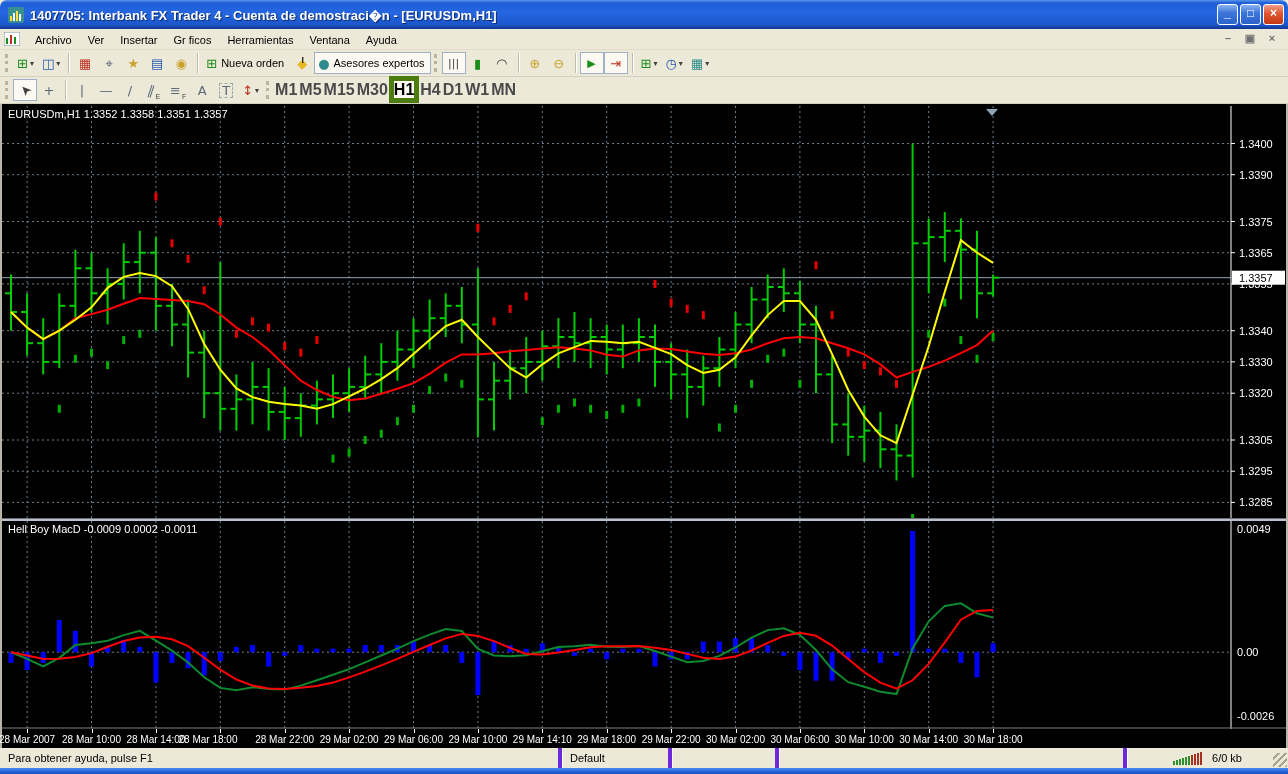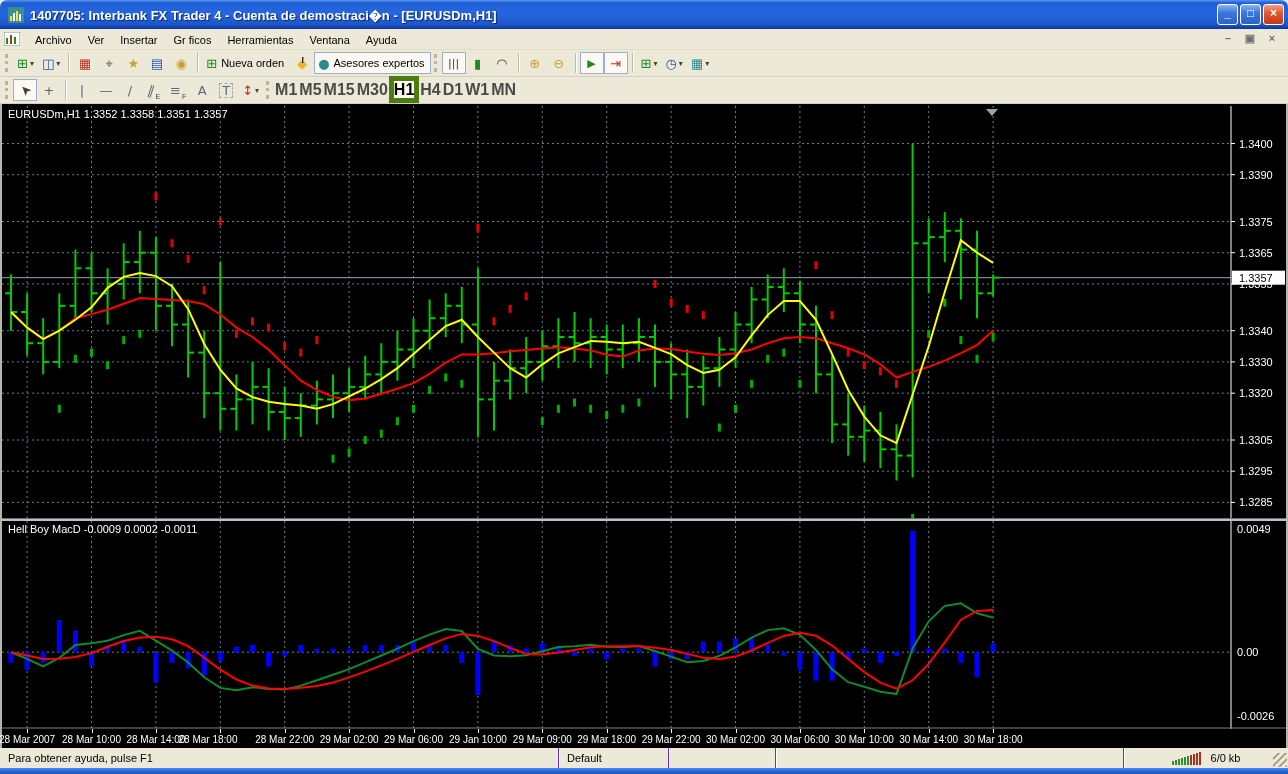--- a/index.html
+++ b/index.html
@@ -61,21 +61,21 @@
   .pane-sep{width:1284px;height:3px;background:#B9C2CC;border-top:1px solid #707070}
   .pane-label{position:absolute;left:6px;top:2px;color:#fff;font-size:11px;white-space:nowrap;z-index:5}
   #time-axis{position:relative;width:1284px;height:19px;background:#000}
   .taxis-label{position:absolute;top:5px;transform:translateX(-50%);color:#fff;font-size:10px;white-space:nowrap}
   .taxis-tick{position:absolute;top:0;width:1px;height:4px;background:#fff}
 
   
   .statusbar{position:absolute;left:0;top:748px;width:1288px;height:20px;background:#ECE9D8;
     display:flex;align-items:stretch;font-size:11px;color:#000}
   .sb-panel{display:flex;align-items:center;padding:0 8px;white-space:nowrap}
-  .sb-panel+.sb-panel{border-left:1px solid #6d28d9;box-shadow:inset 1px 0 0 #fff}
+  .sb-panel+.sb-panel{border-left:4px solid #6d28d9;box-shadow:inset 1px 0 0 #fff}
   .sb-help{width:558px}.sb-profile{width:110px}.sb-e1{width:107px}.sb-e2{width:348px}
   .sb-conn{flex:1;justify-content:center;gap:10px;position:relative}
   #signal-bars{display:flex;align-items:flex-end;gap:1px;height:14px}
   #signal-bars i{display:block;width:2px;background:#2F8F2F}
   .grip-corner{position:absolute;right:1px;bottom:1px;width:14px;height:14px;
     background:repeating-linear-gradient(135deg,transparent 0 3px,#A8A48E 3px 5px)}
   .bottom-strip{position:absolute;left:0;top:768px;width:1288px;height:6px;
     background:linear-gradient(180deg,#4A8AF4 0%,#2263D5 60%,#1A52B8 100%)}
 </style>
 </head>
@@ -766,23 +766,23 @@
         <span class="taxis-label" style="left: 153.9px;">28 Mar 14:00</span>
         <span class="taxis-tick" style="left: 218.3px;"></span>
         <span class="taxis-label" style="left: 206px;">28 Mar 18:00</span>
         <span class="taxis-tick" style="left: 282.7px;"></span>
         <span class="taxis-label" style="left: 282.7px;">28 Mar 22:00</span>
         <span class="taxis-tick" style="left: 347.1px;"></span>
         <span class="taxis-label" style="left: 347.1px;">29 Mar 02:00</span>
         <span class="taxis-tick" style="left: 411.5px;"></span>
         <span class="taxis-label" style="left: 411.5px;">29 Mar 06:00</span>
         <span class="taxis-tick" style="left: 475.9px;"></span>
-        <span class="taxis-label" style="left: 475.9px;">29 Jan 10:00</span>
+        <span class="taxis-label" style="left: 475.9px;">29 Mar 10:00</span>
         <span class="taxis-tick" style="left: 540.3px;"></span>
-        <span class="taxis-label" style="left: 540.3px;">29 Mar 09:00</span>
+        <span class="taxis-label" style="left: 540.3px;">29 Mar 14:10</span>
         <span class="taxis-tick" style="left: 604.7px;"></span>
         <span class="taxis-label" style="left: 604.7px;">29 Mar 18:00</span>
         <span class="taxis-tick" style="left: 669.1px;"></span>
         <span class="taxis-label" style="left: 669.1px;">29 Mar 22:00</span>
         <span class="taxis-tick" style="left: 733.5px;"></span>
         <span class="taxis-label" style="left: 733.5px;">30 Mar 02:00</span>
         <span class="taxis-tick" style="left: 797.9px;"></span>
         <span class="taxis-label" style="left: 797.9px;">30 Mar 06:00</span>
         <span class="taxis-tick" style="left: 862.3px;"></span>
         <span class="taxis-label" style="left: 862.3px;">30 Mar 10:00</span>

